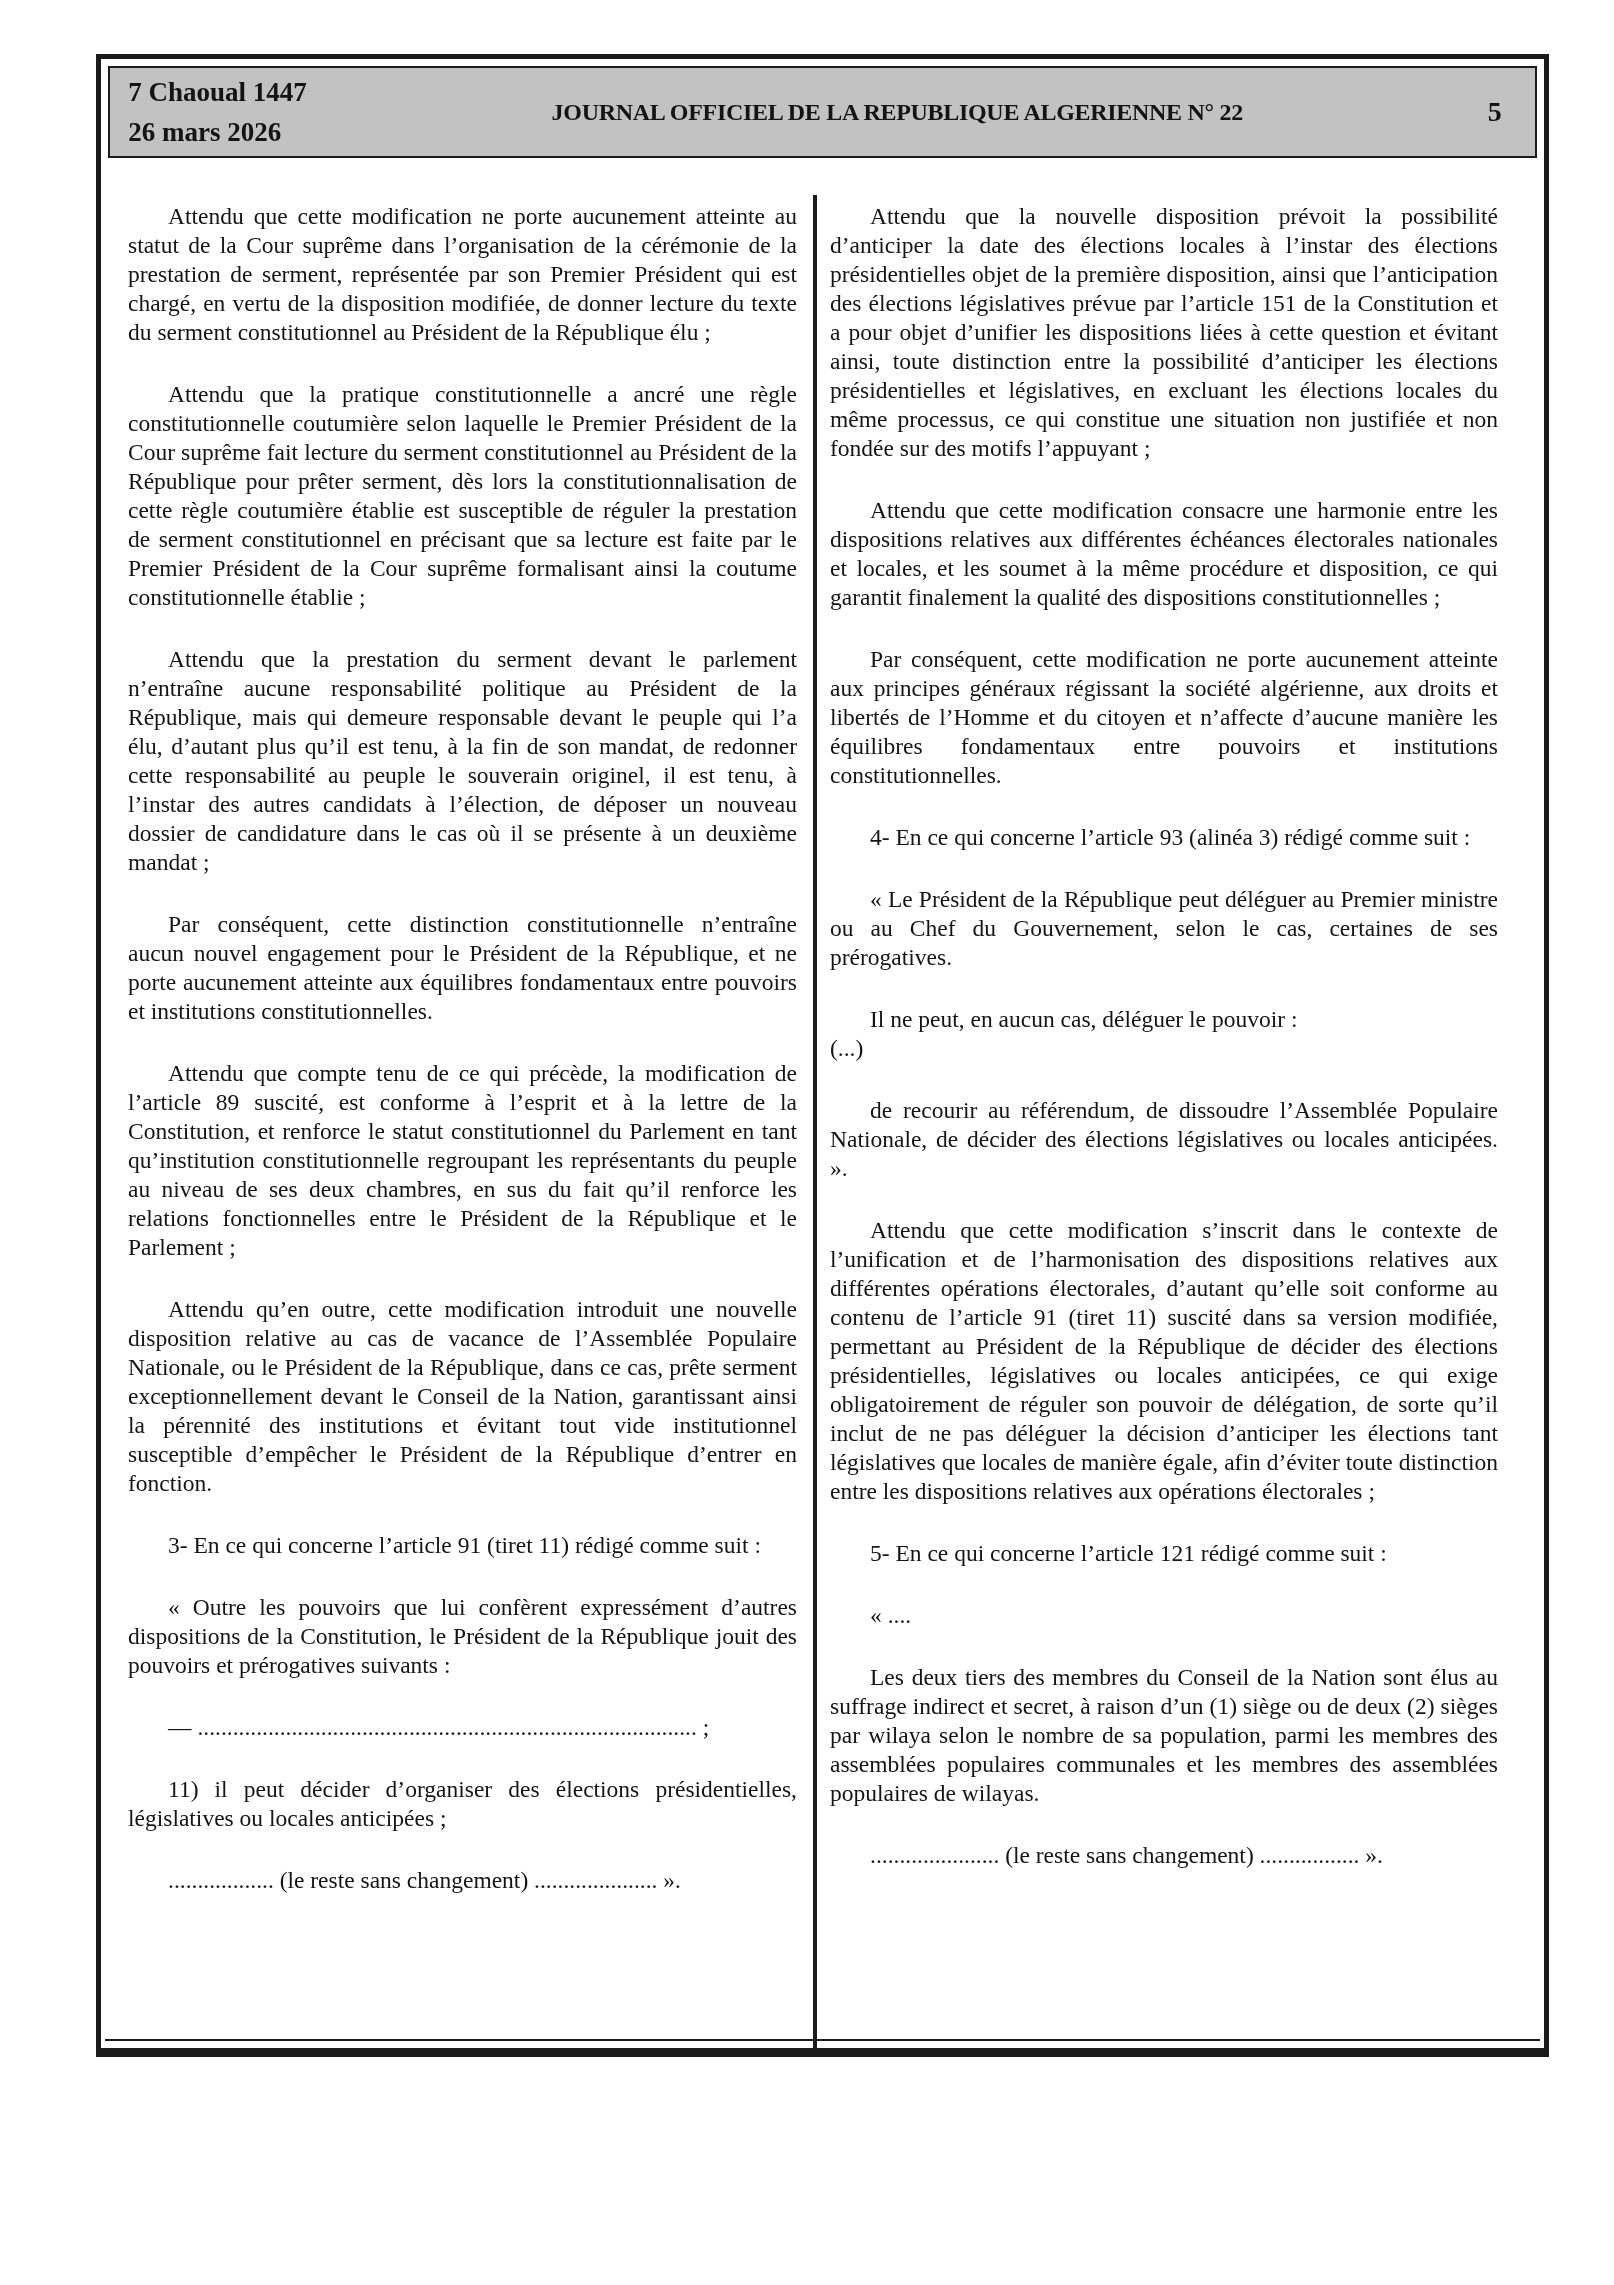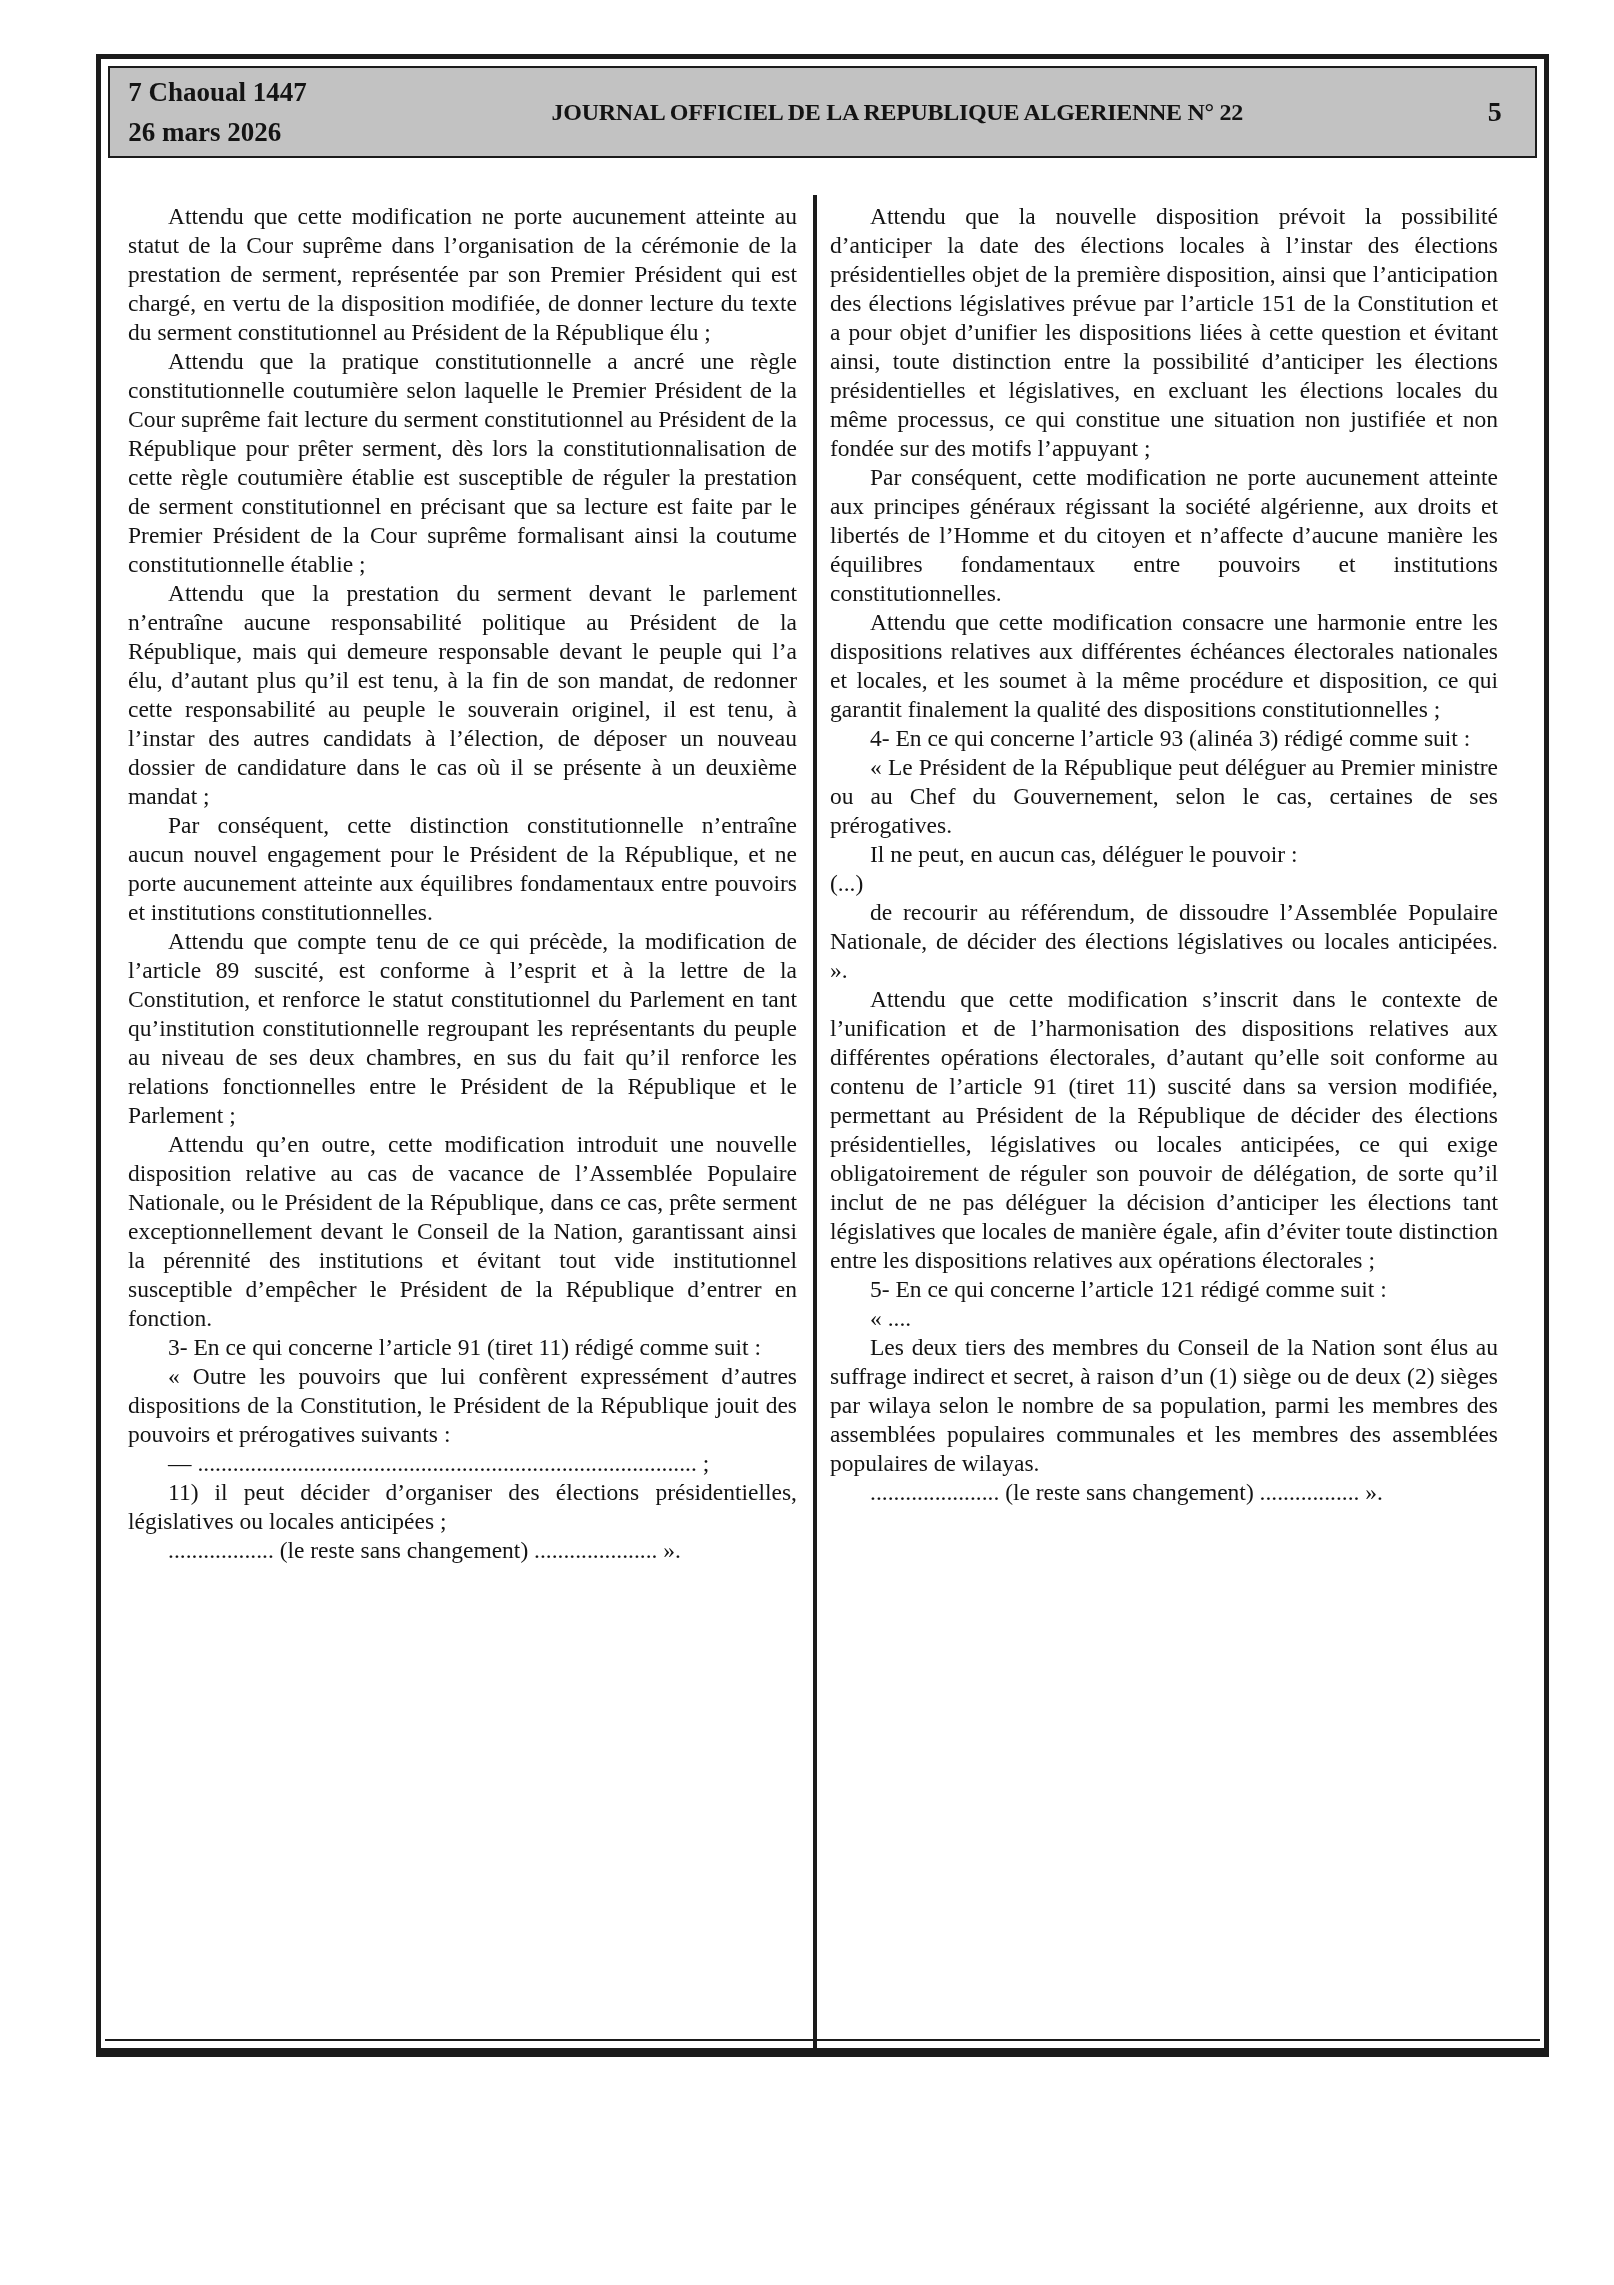--- a/index.html
+++ b/index.html
@@ -68,21 +68,21 @@
   }
   .bottom-rule {
     position: absolute;
     left: 3.6px; right: 3.6px; bottom: 7.2px;
     border-top: 2.7px solid #1b1b1b;
   }
   .para {
     margin: 0;
     text-indent: 40px;
   }
-  .para + .para { }
+  .para + .para { margin-top: 33px; }
   .para.bold { font-weight: normal; }
   .para.preline { white-space: pre-line; }
 </style>
 </head>
 <body>
 
 <div class="page-frame">
 
   <div class="header-band">
     <div class="header-date">
@@ -104,22 +104,22 @@
     <p class="para">« Outre les pouvoirs que lui confèrent expressément d’autres dispositions de la Constitution, le Président de la République jouit des pouvoirs et prérogatives suivants :</p>
     <p class="para">— ..................................................................................... ;</p>
     <p class="para">11) il peut décider d’organiser des élections présidentielles, législatives ou locales anticipées ;</p>
     <p class="para">.................. (le reste sans changement) ..................... ».</p>
   </div>
 
   <div class="column-divider"></div>
 
   <div class="column column-right">
     <p class="para">Attendu que la nouvelle disposition prévoit la possibilité d’anticiper la date des élections locales à l’instar des élections présidentielles objet de la première disposition, ainsi que l’anticipation des élections législatives prévue par l’article 151 de la Constitution et a pour objet d’unifier les dispositions liées à cette question et évitant ainsi, toute distinction entre la possibilité d’anticiper les élections présidentielles et législatives, en excluant les élections locales du même processus, ce qui constitue une situation non justifiée et non fondée sur des motifs l’appuyant ;</p>
+    <p class="para">Attendu que cette modification consacre une harmonie entre les dispositions relatives aux différentes échéances électorales nationales et locales, et les soumet à la même procédure et disposition, ce qui garantit finalement la qualité des dispositions constitutionnelles ;</p>
     <p class="para">Par conséquent, cette modification ne porte aucunement atteinte aux principes généraux régissant la société algérienne, aux droits et libertés de l’Homme et du citoyen et n’affecte d’aucune manière les équilibres fondamentaux entre pouvoirs et institutions constitutionnelles.</p>
-    <p class="para">Attendu que cette modification consacre une harmonie entre les dispositions relatives aux différentes échéances électorales nationales et locales, et les soumet à la même procédure et disposition, ce qui garantit finalement la qualité des dispositions constitutionnelles ;</p>
     <p class="para bold">4- En ce qui concerne l’article 93 (alinéa 3) rédigé comme suit :</p>
     <p class="para">« Le Président de la République peut déléguer au Premier ministre ou au Chef du Gouvernement, selon le cas, certaines de ses prérogatives.</p>
     <p class="para preline">Il ne peut, en aucun cas, déléguer le pouvoir :
 (...)</p>
     <p class="para">de recourir au référendum, de dissoudre l’Assemblée Populaire Nationale, de décider des élections législatives ou locales anticipées. ».</p>
     <p class="para">Attendu que cette modification s’inscrit dans le contexte de l’unification et de l’harmonisation des dispositions relatives aux différentes opérations électorales, d’autant qu’elle soit conforme au contenu de l’article 91 (tiret 11) suscité dans sa version modifiée, permettant au Président de la République de décider des élections présidentielles, législatives ou locales anticipées, ce qui exige obligatoirement de réguler son pouvoir de délégation, de sorte qu’il inclut de ne pas déléguer la décision d’anticiper les élections tant législatives que locales de manière égale, afin d’éviter toute distinction entre les dispositions relatives aux opérations électorales ;</p>
     <p class="para bold">5- En ce qui concerne l’article 121 rédigé comme suit :</p>
     <p class="para">« ....</p>
     <p class="para">Les deux tiers des membres du Conseil de la Nation sont élus au suffrage indirect et secret, à raison d’un (1) siège ou de deux (2) sièges par wilaya selon le nombre de sa population, parmi les membres des assemblées populaires communales et les membres des assemblées populaires de wilayas.</p>
     <p class="para">...................... (le reste sans changement) ................. ».</p>

